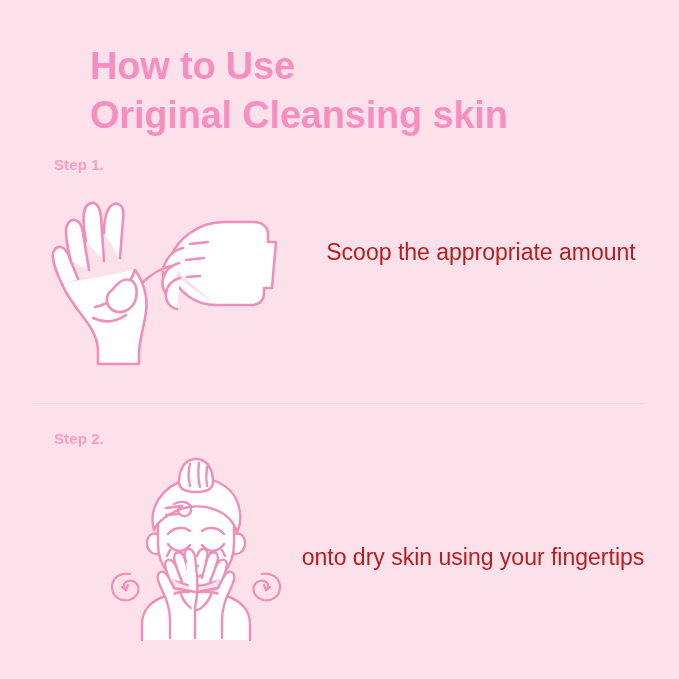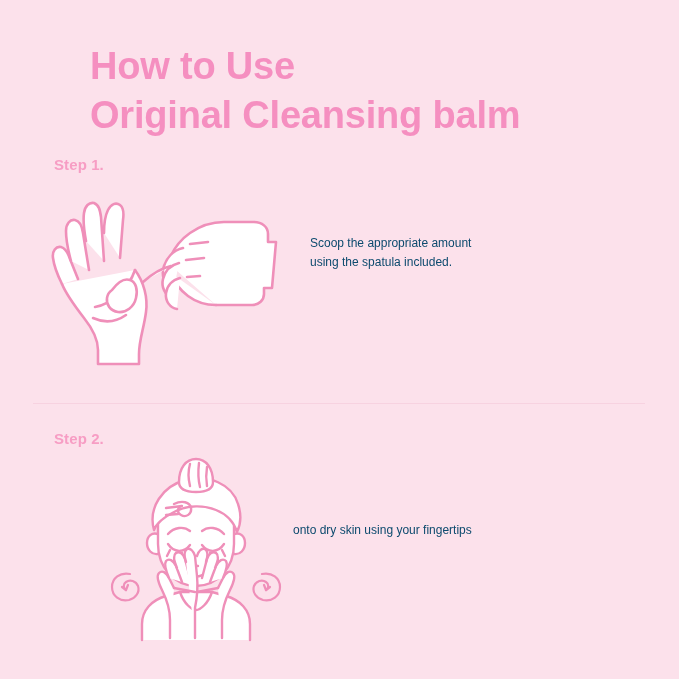--- a/index.html
+++ b/index.html
@@ -59,23 +59,24 @@
 
   .illus {
     position: absolute;
     left: 40px;
     top: 22px;
   }
   #step-2 .illus { left: 96px; top: 12px; }
 
   .step-text {
     position: absolute;
-    font-size: 12px;
+    font-size: 23px;
     line-height: 1.62;
-    color: #0c4a6e;
+    color: #b91c1c;
+    text-align: center;
     font-weight: 400;
   }
   #step-1 .step-text {
     left: 310px;
     top: 78px;
     width: 342px;
   }
   #step-2 .step-text {
     left: 293px;
     top: 72px;
@@ -92,21 +93,21 @@
     background: #f7d2e0;
   }
 </style>
 </head>
 <body>
 
 <div id="page">
 
   <div class="heading">
     <div class="heading-line">How to Use</div>
-    <div class="heading-line">Original Cleansing balm</div>
+    <div class="heading-line">Original Cleansing skin</div>
   </div>
 
   <div class="step" id="step-1">
 
     <div class="step-label">Step 1.</div>
 
     <div class="illus">
       <svg width="260" height="190" viewBox="0 0 260 190" fill="none" xmlns="http://www.w3.org/2000/svg">
         <g stroke="#ef8fb9" stroke-width="2.6" stroke-linecap="round" stroke-linejoin="round" fill="#ffffff">
 
@@ -141,21 +142,20 @@
           <path d="M146 82 L164 80" fill="none"></path>
           <path d="M147 99 L160 98" fill="none"></path>
 
           <path d="M103 104 C112 96 122 90 131 88"></path>
         </g>
       </svg>
     </div>
 
     <div class="step-text">
       <span>Scoop the appropriate amount</span><br>
-      <span>using the spatula included.</span>
     </div>
   </div>
 
   <div class="divider"></div>
 
   <div class="step" id="step-2">
 
     <div class="step-label">Step 2.</div>
 
     <div class="illus">

